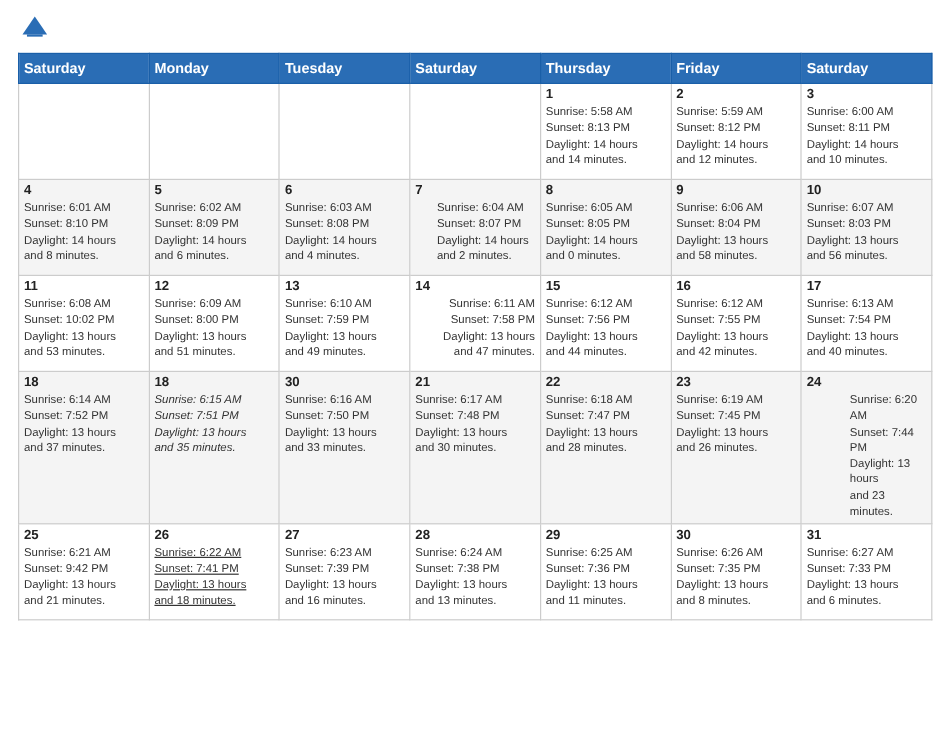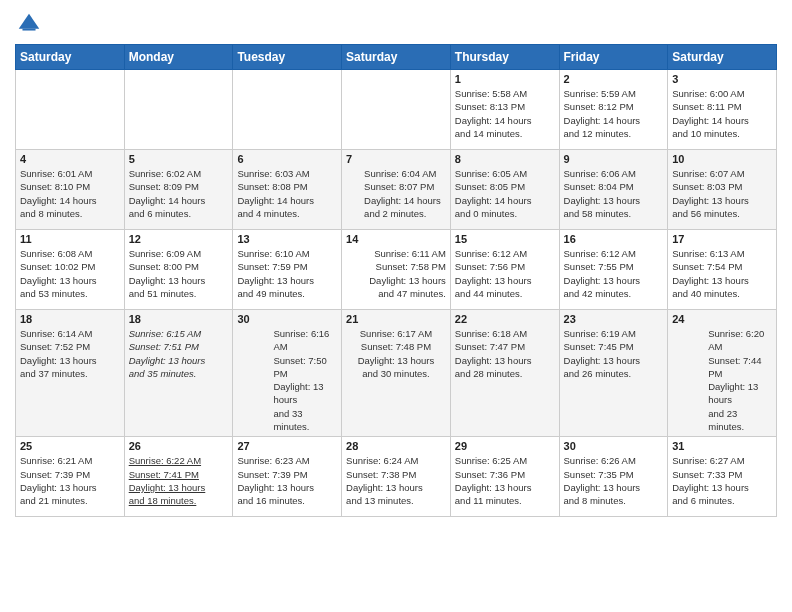--- a/index.html
+++ b/index.html
@@ -258,28 +258,28 @@
         </td>
         <td>
           <div class="day-num">18</div>
           <div class="day-info" style="white-space: pre-line; font-style: italic;">Sunrise: 6:15 AM
 Sunset: 7:51 PM
 Daylight: 13 hours
 and 35 minutes.</div>
         </td>
         <td>
           <div class="day-num">30</div>
-          <div class="day-info" style="white-space: pre-line; margin-left: 36px;">Sunrise: 6:16 AM
+          <div class="day-info" style="white-space: pre-line;">Sunrise: 6:16 AM
 Sunset: 7:50 PM
 Daylight: 13 hours
 and 33 minutes.</div>
         </td>
         <td>
           <div class="day-num">21</div>
-          <div class="day-info" style="white-space: pre-line; text-align: center;">Sunrise: 6:17 AM
+          <div class="day-info" style="white-space: pre-line;">Sunrise: 6:17 AM
 Sunset: 7:48 PM
 Daylight: 13 hours
 and 30 minutes.</div>
         </td>
         <td>
           <div class="day-num">22</div>
           <div class="day-info" style="white-space: pre-line;">Sunrise: 6:18 AM
 Sunset: 7:47 PM
 Daylight: 13 hours
 and 28 minutes.</div>
@@ -296,21 +296,21 @@
           <div class="day-info" style="white-space: pre-line; margin-left: 36px;">Sunrise: 6:20 AM
 Sunset: 7:44 PM
 Daylight: 13 hours
 and 23 minutes.</div>
         </td>
       </tr>
       <tr>
         <td>
           <div class="day-num">25</div>
           <div class="day-info" style="white-space: pre-line;">Sunrise: 6:21 AM
-Sunset: 7:39 PM
+Sunset: 9:42 PM
 Daylight: 13 hours
 and 21 minutes.</div>
         </td>
         <td>
           <div class="day-num">26</div>
           <div class="day-info" style="white-space: pre-line; text-decoration: underline;">Sunrise: 6:22 AM
 Sunset: 7:41 PM
 Daylight: 13 hours
 and 18 minutes.</div>
         </td>

